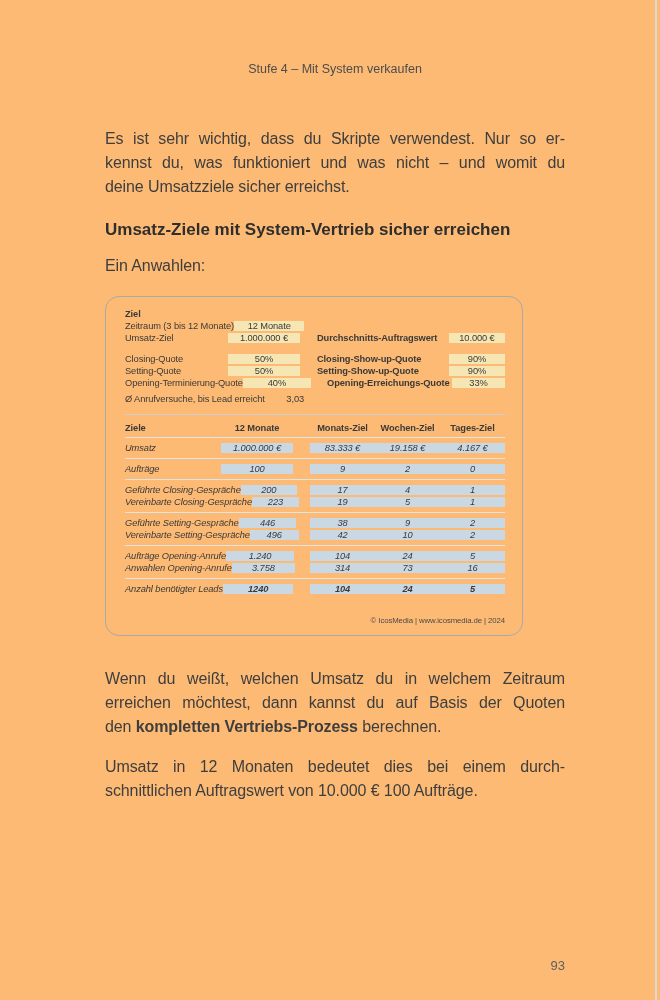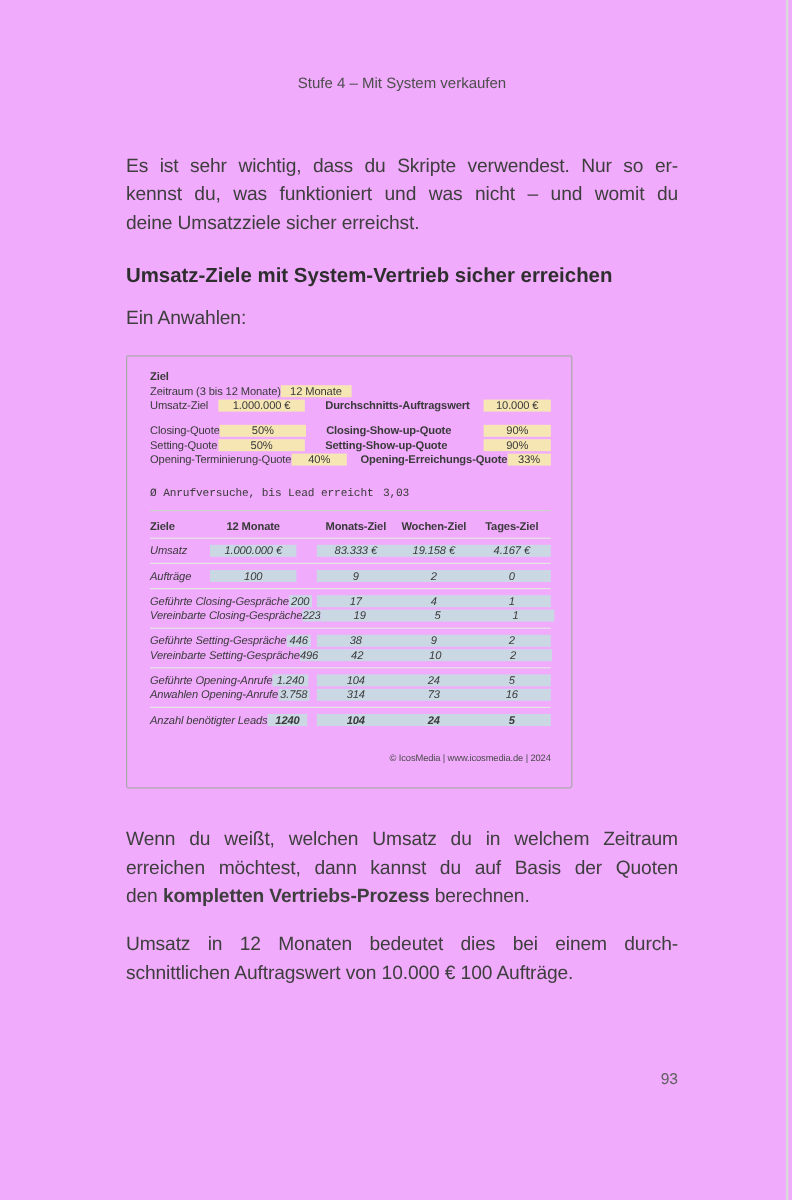--- a/index.html
+++ b/index.html
@@ -1,20 +1,20 @@
 <!DOCTYPE html>
 <html><head>
 <meta charset="utf-8">
 <style>
   html, body { margin: 0; padding: 0; background: #ffffff; }
   .page {
     position: relative;
     width: 660px;
     height: 1000px;
-    background: #f0abfc;
+    background: #fdba74;
     font-family: "Liberation Sans", sans-serif;
     overflow: hidden;
   }
   .edge-line {
     position: absolute;
     top: 0; right: 3px;
     width: 2px; height: 1000px;
     background: #d9d9d9;
   }
   .running-header {
@@ -55,61 +55,61 @@
   }
   .example { margin-top: 12px; }
   #p3 { margin-top: 31px; }
   #p4 { margin-top: 16px; }
   .b { font-weight: bold; }
 
   
   .figure {
     box-sizing: border-box;
     margin-top: 18px;
-    width: 372px;
+    width: 418px;
     border: 1px solid #a9a9a9;
-    border-radius: 2px;
-    padding: 11px 17px 20px 19px;
+    border-radius: 14px;
+    padding: 11px 17px 10px 19px;
     font-size: 9.3px;
     color: #3a3a3a;
     letter-spacing: -0.1px;
   }
   .frow { display: flex; align-items: center; height: 12px; }
   .flabel  { flex: 1; white-space: nowrap; }
   .fcell1  { width: 72px;  text-align: center; }
   .fgapcol { width: 17px; }
   .flabel2 { width: 132px; white-space: nowrap; font-weight: bold; }
   .fcell2  { width: 56px;  text-align: center; }
   .rbar    { width: 195px; display: flex; }
   .rcell   { width: 65px;  text-align: center; }
   .yellow  { background: #F6E6B4; }
   .blue    { background: #CAD8E4; }
   .quotas  { margin-top: 9px; }
-  .calls   { margin-top: 15px; font-family: Liberation Mono, monospace; }
+  .calls   { margin-top: 4px; }
   .thead-block {
     border-top: 1px solid #cfcfcf;
     margin-top: 9px;
     padding-top: 7px;
     padding-bottom: 3px;
   }
   .tgroup {
     border-top: 1px solid #e4e4e4;
     padding-top: 4px;
     padding-bottom: 4px;
     font-style: italic;
   }
   .credit {
     margin-top: 17px;
     text-align: right;
     font-size: 7.8px;
     color: #4a4a4a;
   }
   .page-number {
     position: absolute;
-    top: 891px;
+    top: 958px;
     left: 105px;
     width: 460px;
     text-align: right;
     font-size: 13px;
     color: #5f5f5f;
   }
 </style>
 </head>
 <body>
 
@@ -266,21 +266,21 @@
           <div class="rbar blue">
             <div class="rcell">42</div>
             <div class="rcell">10</div>
             <div class="rcell">2</div>
           </div>
         </div>
       </div>
 
       <div class="tgroup">
         <div class="frow">
-          <div class="flabel">Geführte Opening-Anrufe</div>
+          <div class="flabel">Aufträge Opening-Anrufe</div>
           <div class="fcell1 blue">1.240</div>
           <div class="fgapcol"></div>
           <div class="rbar blue">
             <div class="rcell">104</div>
             <div class="rcell">24</div>
             <div class="rcell">5</div>
           </div>
         </div>
         <div class="frow">
           <div class="flabel">Anwahlen Opening-Anrufe</div>

